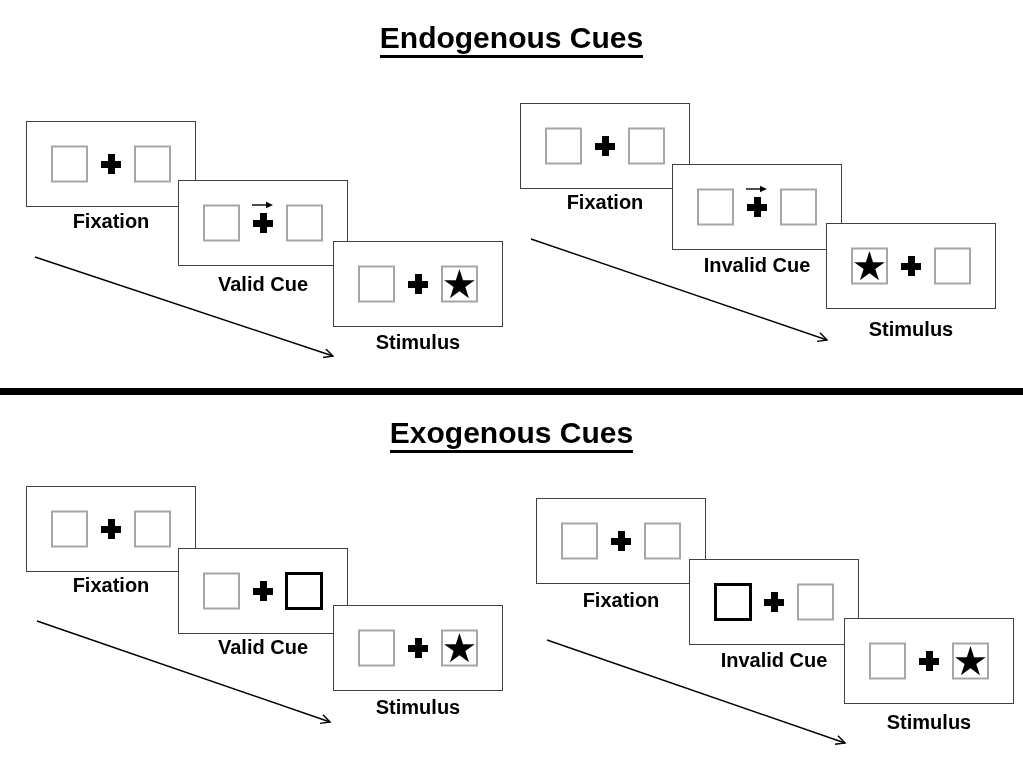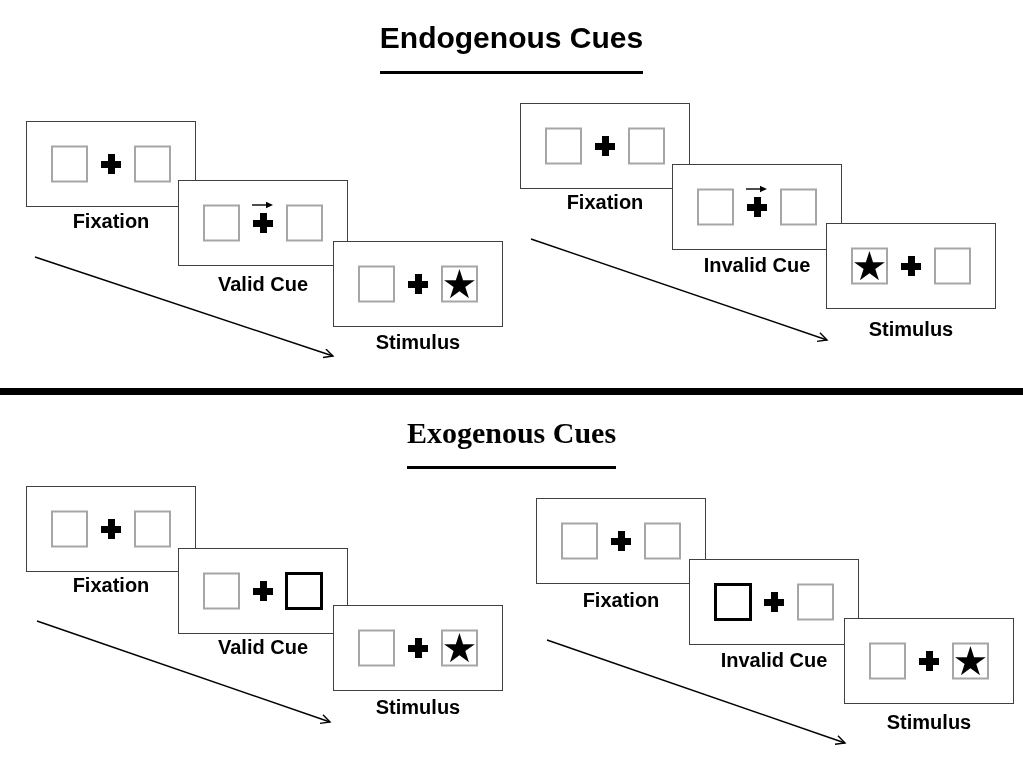--- a/index.html
+++ b/index.html
@@ -4,21 +4,21 @@
 <style>
   html,body{margin:0;padding:0;background:#ffffff;}
   .slide{
     position:relative;width:1023px;height:767px;background:#ffffff;
     overflow:hidden;font-family:"Liberation Sans",sans-serif;color:#000;
   }
   .section-title{
     position:absolute;left:10px;width:1003px;text-align:center;
     font-size:30px;font-weight:bold;line-height:36px;
   }
-  .section-title .u{border-bottom:3px solid #000;padding-bottom:17px;}
+  .section-title .u{border-bottom:3px solid #000;padding-bottom:1px;}
   .divider{position:absolute;left:0;top:388px;width:1023px;height:7px;background:#000;}
   .screen{
     position:absolute;width:170px;height:86px;background:#ffffff;
     border:1px solid #404040;box-sizing:border-box;
   }
   .sq{
     position:absolute;top:50%;transform:translateY(-50%);
     width:37px;height:37px;box-sizing:border-box;
     border:2px solid #a6a6a6;background:#ffffff;
     display:flex;align-items:center;justify-content:center;
@@ -117,21 +117,21 @@
         <span class="star">★</span>
       </div>
       <div class="plus"></div>
       <div class="sq r"></div>
     </div>
     <div class="screen-label" style="left:826px;top:317px;">Stimulus</div>
   </div>
 
   <div class="divider"></div>
 
-  <div class="section-title" style="top:415px;font-family:Liberation Serif, serif;">
+  <div class="section-title" style="top:415px;">
     <span class="u">Exogenous Cues</span>
   </div>
 
   <div>
     <div class="screen" style="left:26px;top:486px;">
       <div class="sq l"></div>
       <div class="plus"></div>
       <div class="sq r"></div>
     </div>
     <div class="screen-label" style="left:26px;top:573px;">Fixation</div>

